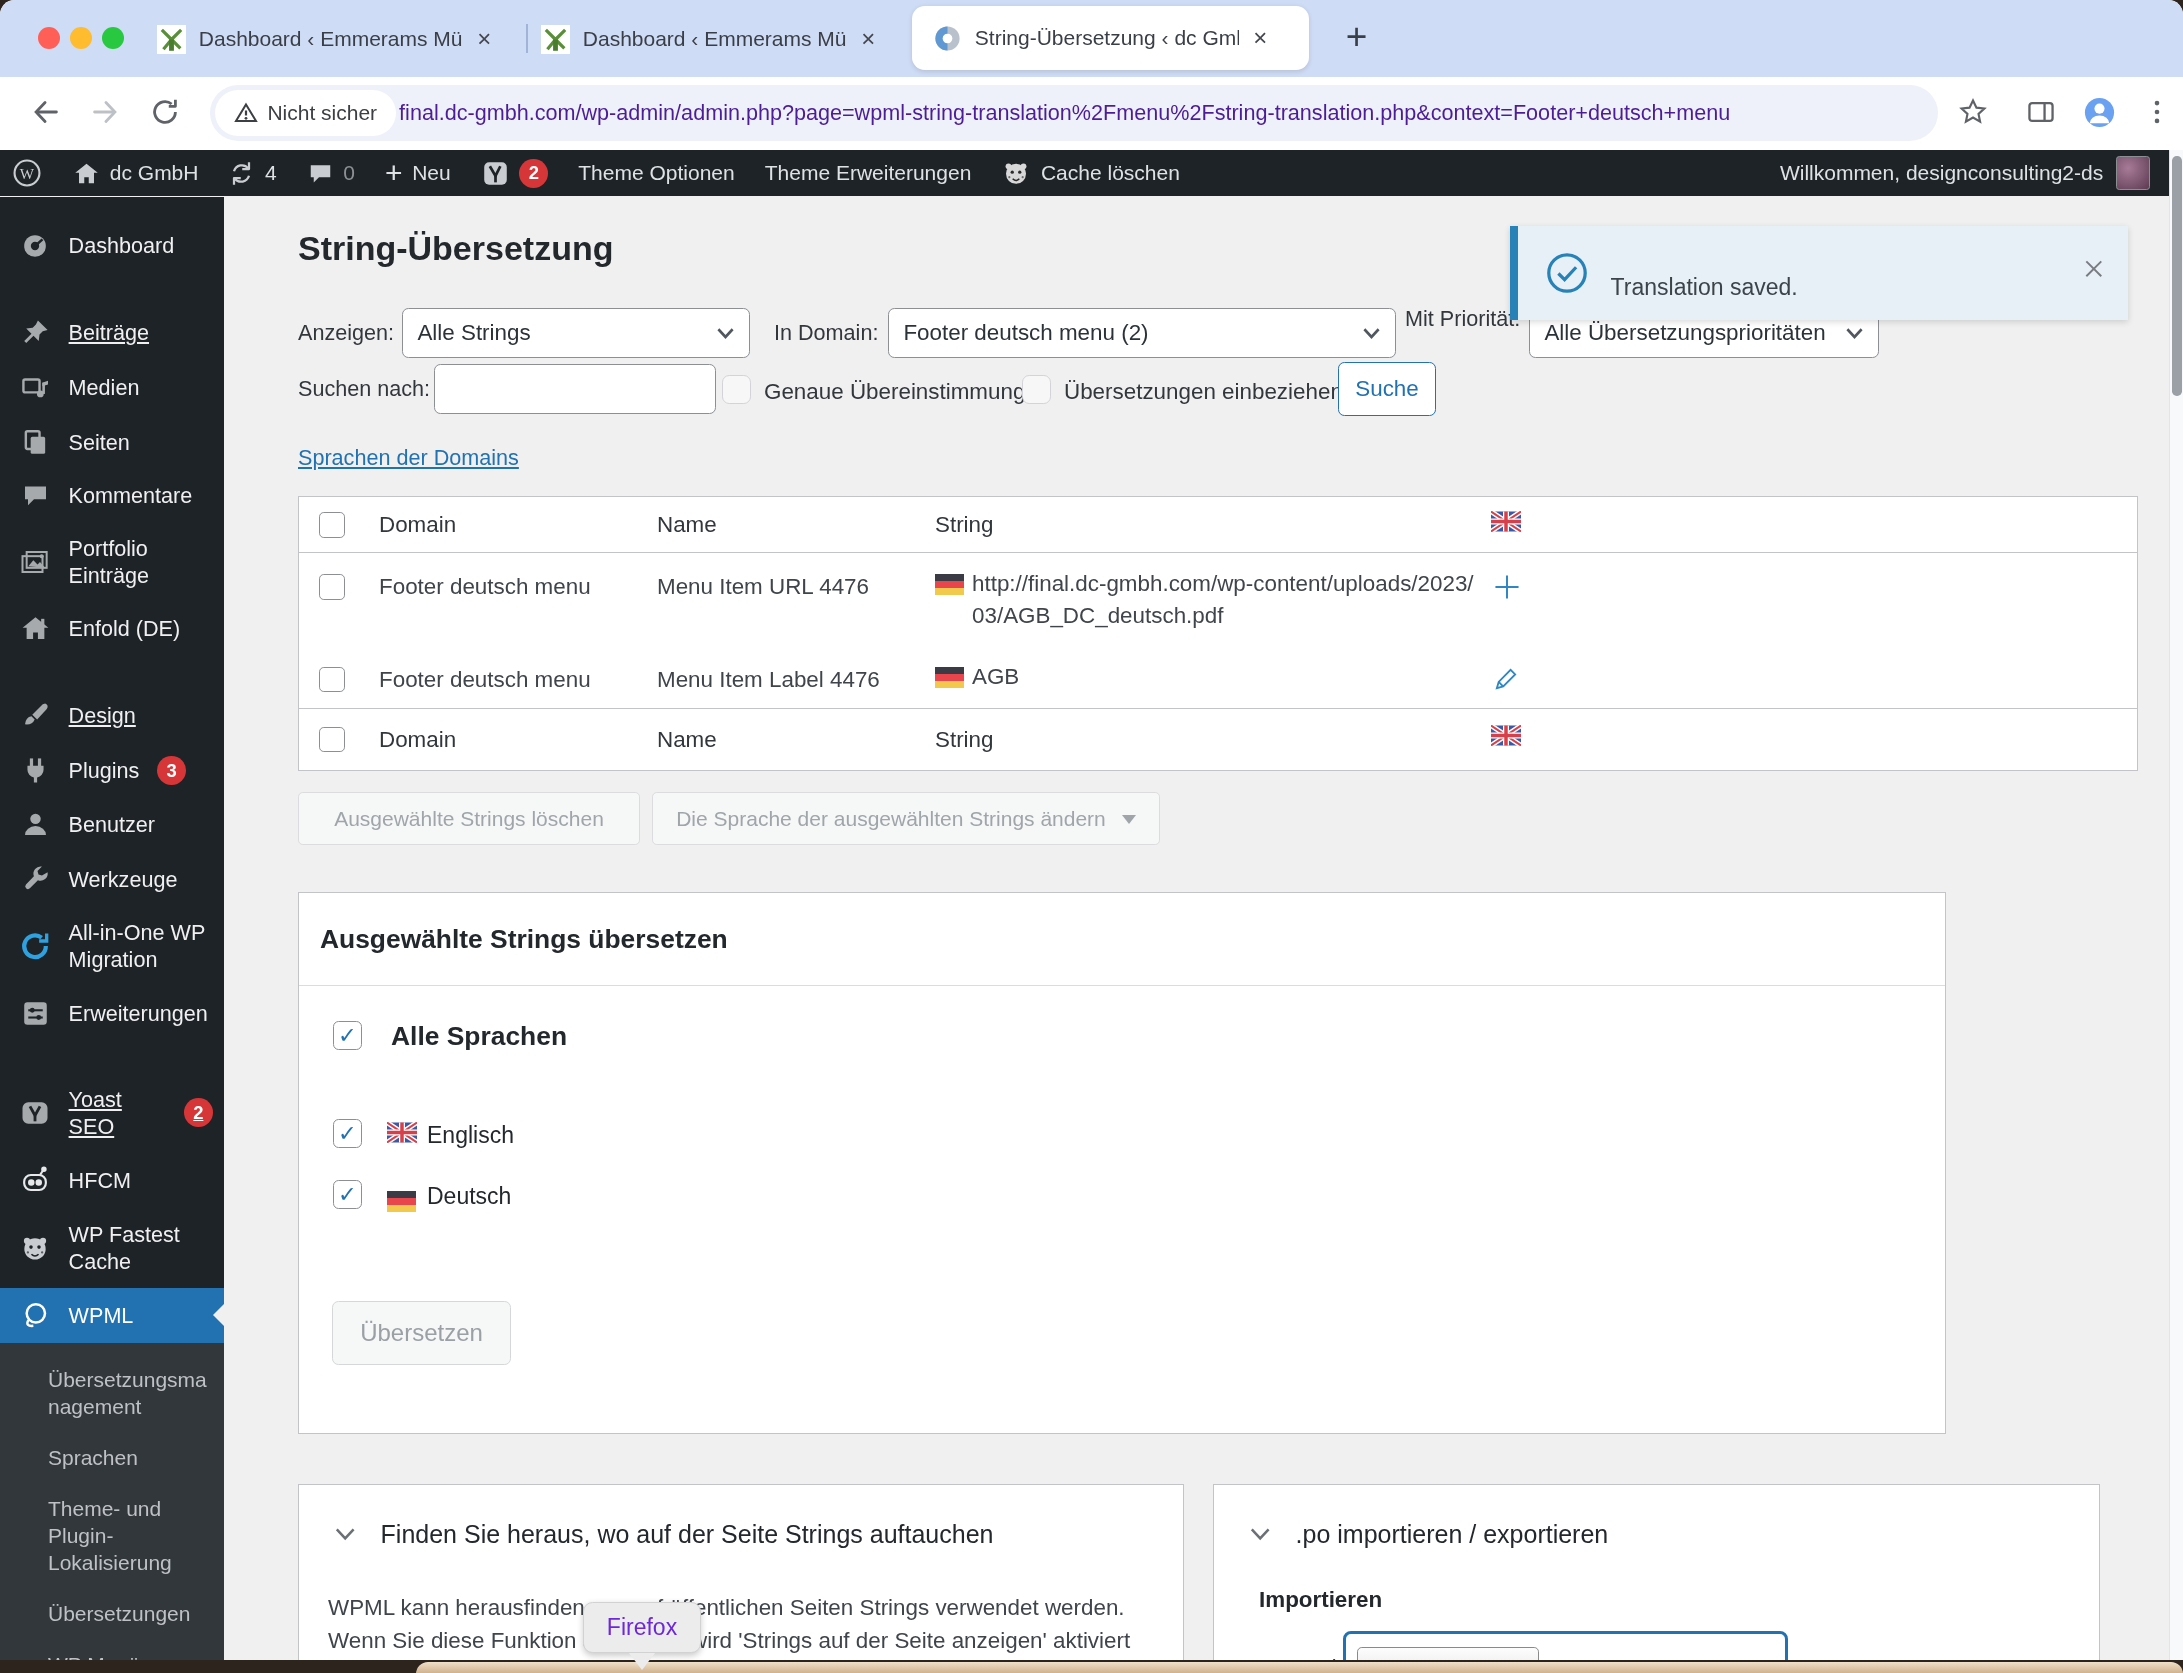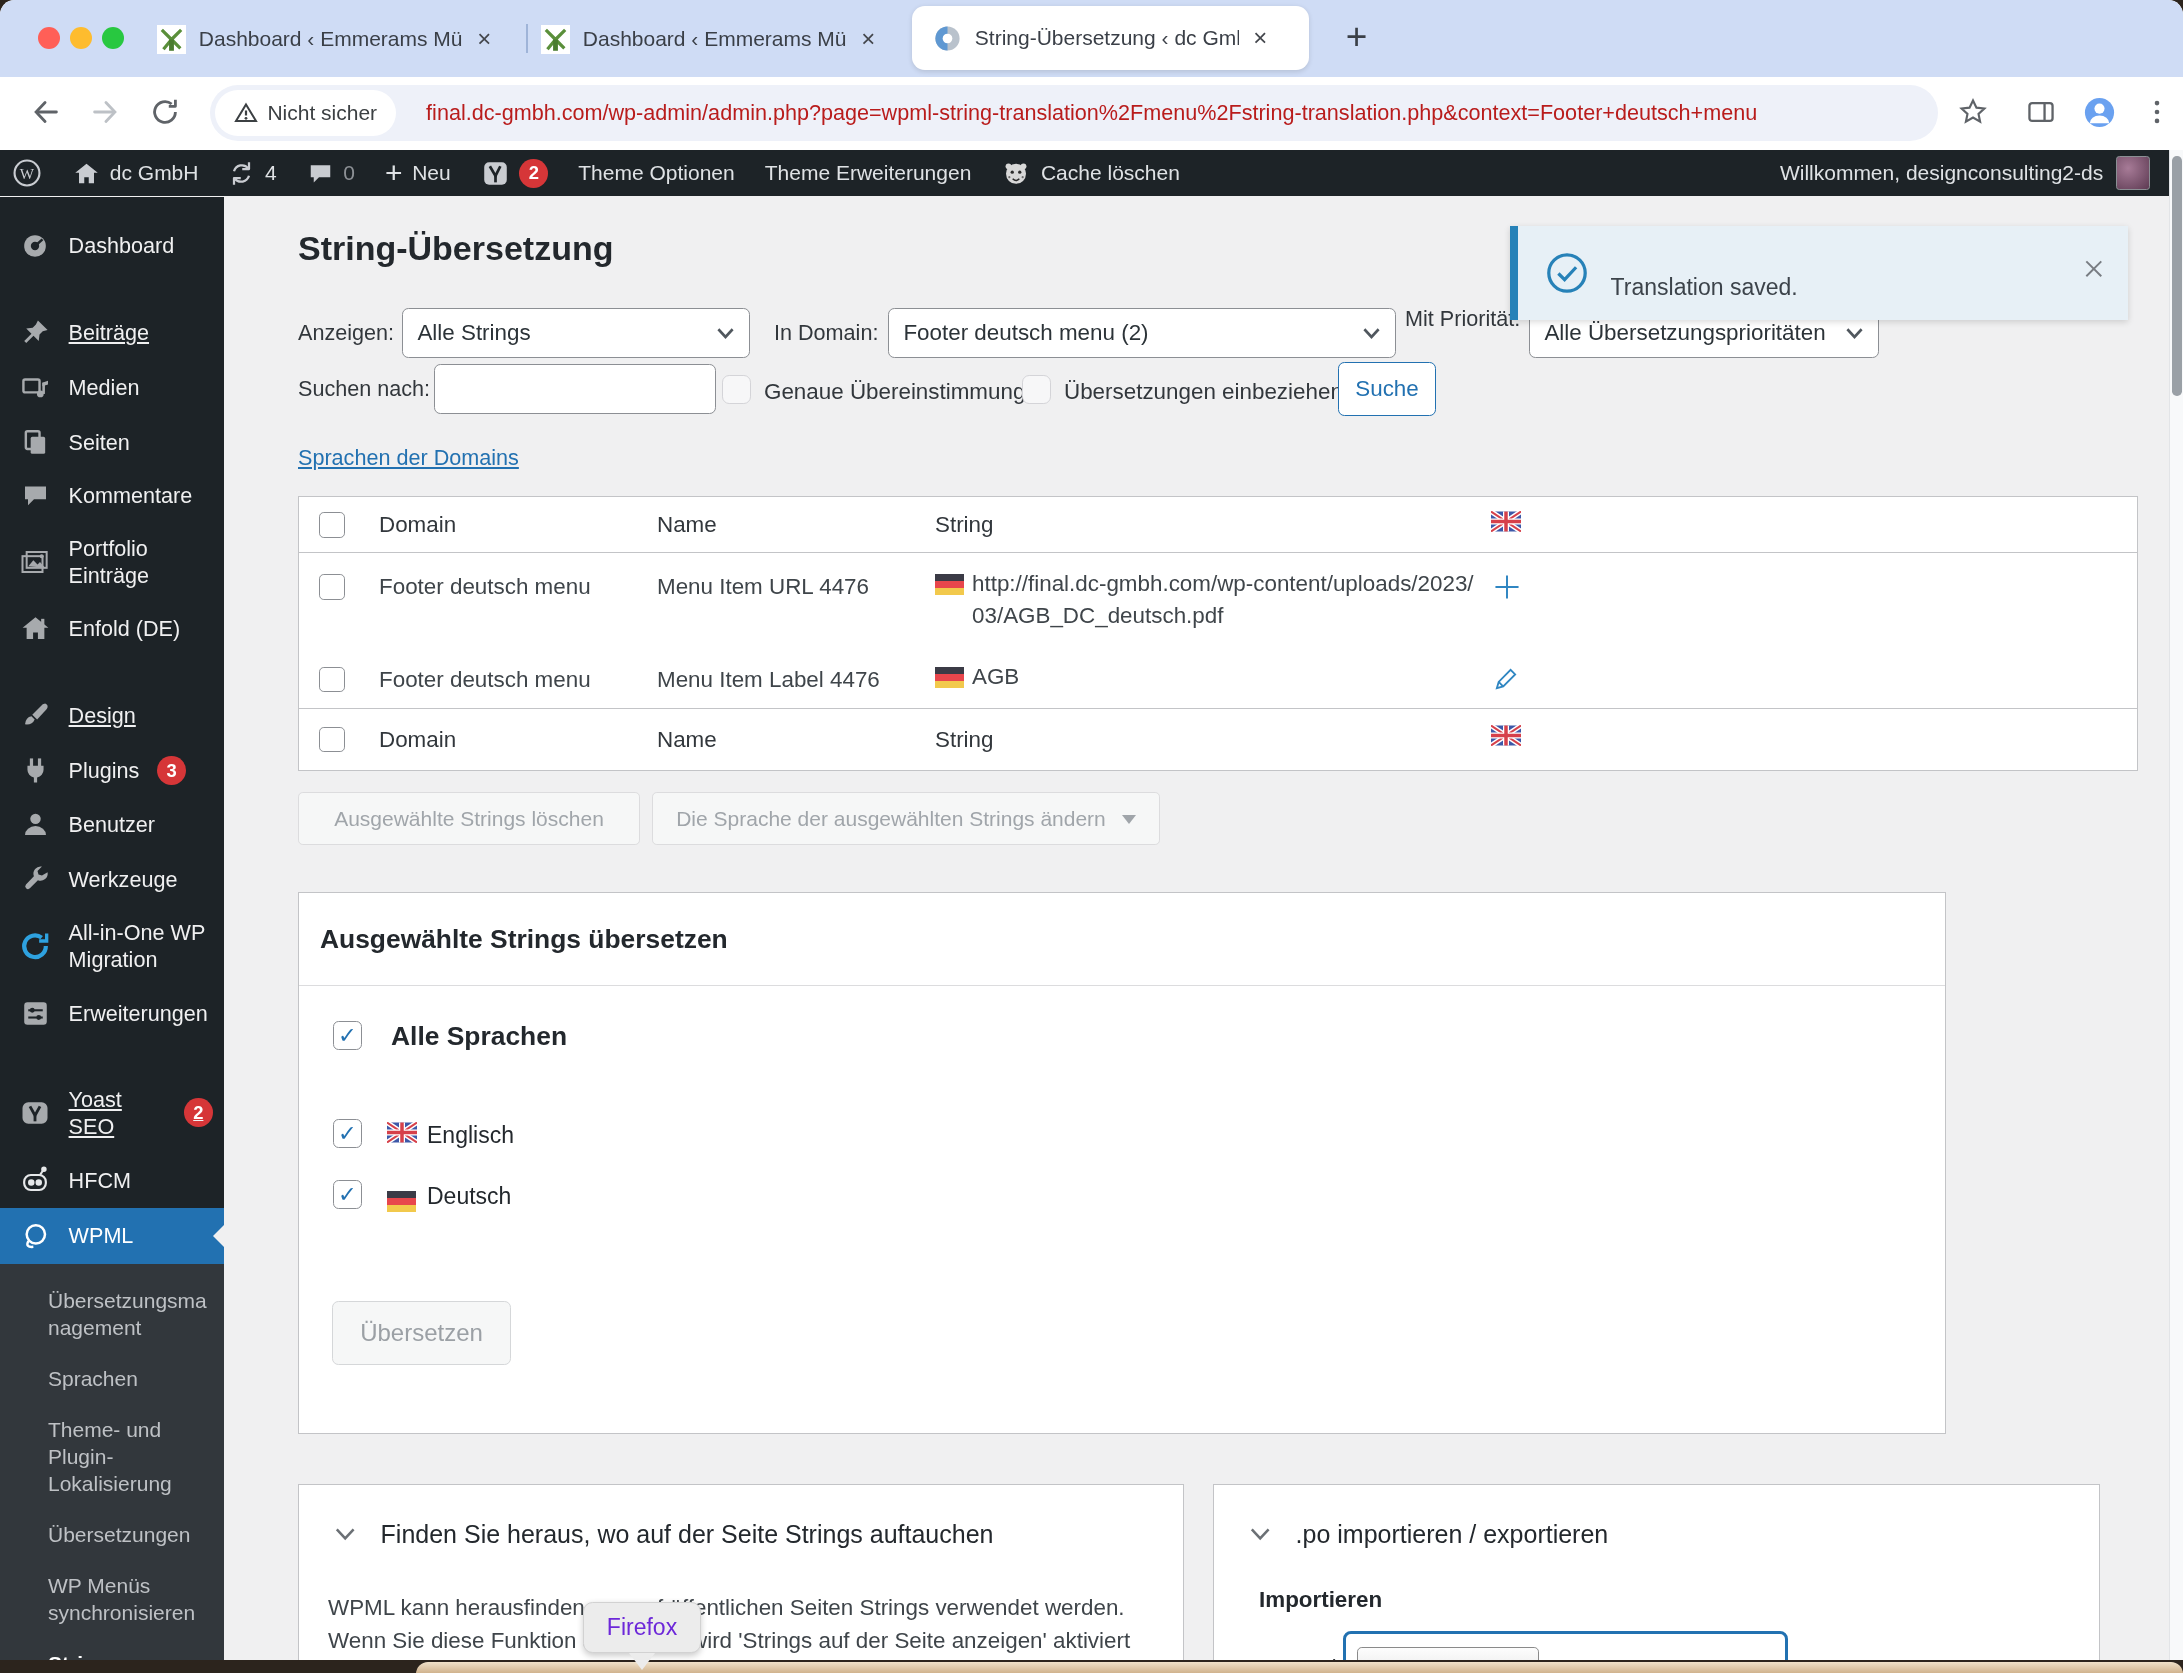--- a/index.html
+++ b/index.html
@@ -15,21 +15,21 @@
   .tab .tx{margin-left:14.4px;font-size:24px;color:#44474d;flex:0 0 auto;}
   .tab.active{top:6.4px;height:64px;background:#fff;border-radius:12.8px;padding:0 21px;box-shadow:0 1.6px 4.8px rgba(0,0,0,.12);}
   .tabdiv{position:absolute;top:24px;width:1.6px;height:29px;background:#9fb4d8;}
   .newtab{position:absolute;left:1334px;top:14.4px;width:45px;height:45px;font-size:37px;color:#3a3f47;display:flex;align-items:center;justify-content:center;}
 
   
   .urlrow{position:absolute;left:0;top:77px;width:100%;height:74px;background:#ffffff;}
   .navic{position:absolute;top:16px;width:38px;height:38px;display:flex;align-items:center;justify-content:center;}
   .omnibox{position:absolute;left:210px;top:8px;width:1728px;height:56px;border-radius:28px;background:#eef1f9;display:flex;align-items:center;overflow:hidden;}
   .secchip{height:46px;margin-left:4.8px;border-radius:23px;background:#fff;display:flex;align-items:center;padding:0 19px;gap:9.6px;font-size:21px;color:#3c4043;flex:0 0 auto;}
-  .urltext{margin-left:30px;font-size:21.6px;color:#b91c1c;white-space:nowrap;}
+  .urltext{margin-left:3px;font-size:21.6px;color:#4c1d95;white-space:nowrap;}
 
   
   .adminbar{position:absolute;left:0;top:150px;width:2169px;height:46px;background:#1d2327;display:flex;align-items:center;padding-left:11.2px;gap:30px;color:#dfe2e5;font-size:21px;}
   .abitem{display:flex;align-items:center;gap:9.6px;white-space:nowrap;}
   .abright{position:absolute;right:19px;top:0;height:46px;display:flex;align-items:center;gap:12.8px;}
   .abavatar{width:34px;height:34px;border-radius:3.2px;background:radial-gradient(circle at 35% 35%,#a77b97,#5d3a52);border:1.6px solid #8b8f94;}
   .redbadge{min-width:29px;height:29px;border-radius:14.4px;background:#d63638;color:#fff;font-size:18.4px;font-weight:bold;display:flex;align-items:center;justify-content:center;padding:0 8px;}
 
   
   .sidebar{position:absolute;left:0;top:197px;width:224px;height:1477px;background:#1d2327;overflow:hidden;}
@@ -423,20 +423,35 @@
       <span class="sbicon">
           <svg viewBox="0 0 36 36" width="30" height="30" fill="none" stroke="#e6e8ea" stroke-width="2.6">
             <rect x="5" y="12" width="26" height="18" rx="8"></rect>
             <circle cx="13.5" cy="21" r="2.6" fill="#e6e8ea"></circle>
             <circle cx="22.5" cy="21" r="2.6" fill="#e6e8ea"></circle>
             <line x1="24" y1="12" x2="28" y2="6"></line>
             <circle cx="28.7" cy="5" r="2" fill="#e6e8ea"></circle>
           </svg>
         </span>
       <span class="sblabel">HFCM</span>
+    </div>
+    <div class="sbitem">
+      <span class="sbicon">
+          <svg viewBox="0 0 36 36" width="32" height="32">
+            <circle cx="18" cy="19" r="12" fill="#c9ccd1"></circle>
+            <circle cx="9" cy="10" r="3.5" fill="#c9ccd1"></circle>
+            <circle cx="27" cy="10" r="3.5" fill="#c9ccd1"></circle>
+            <circle cx="13.5" cy="17" r="2" fill="#1d2327"></circle>
+            <circle cx="22.5" cy="17" r="2" fill="#1d2327"></circle>
+            <circle cx="10" cy="23" r="1.3" fill="#585d63"></circle>
+            <circle cx="26" cy="23" r="1.3" fill="#585d63"></circle>
+            <path d="M14 25 q4 4 8 0" stroke="#1d2327" stroke-width="1.8" fill="none"></path>
+          </svg>
+        </span>
+      <span class="sblabel" style="max-width:152px">WP Fastest Cache</span>
     </div>
 
     <div class="sbitem active">
       <span class="sbicon">
           <svg viewBox="0 0 36 36" width="30" height="30" fill="none" stroke="#fff" stroke-width="3">
             <circle cx="19" cy="16" r="11"></circle>
             <path d="M10 24 q-4 8 6 7"></path>
           </svg>
         </span>
       <span class="sblabel">WPML</span>

